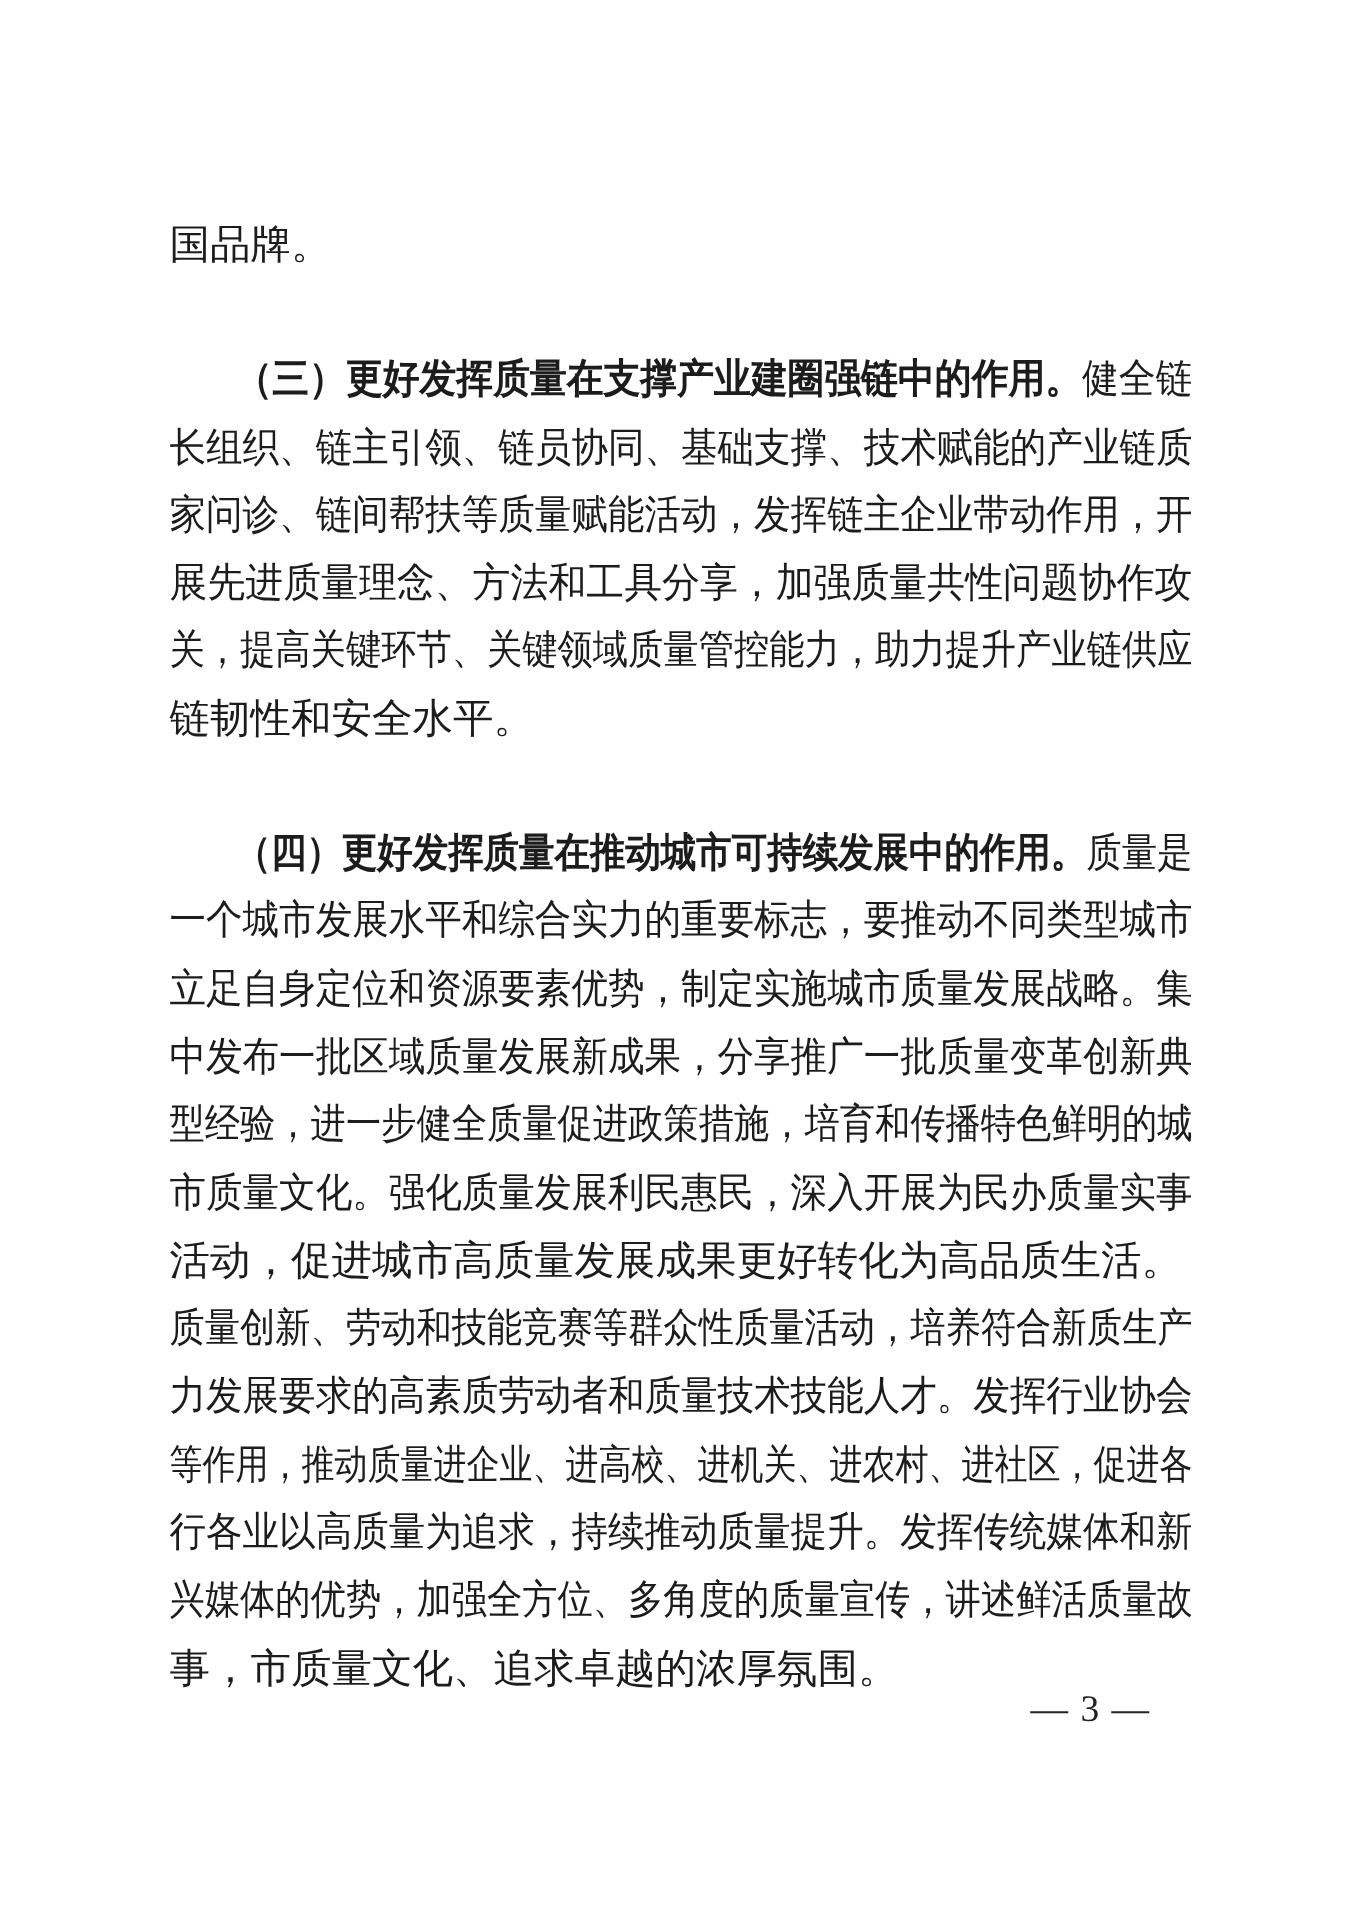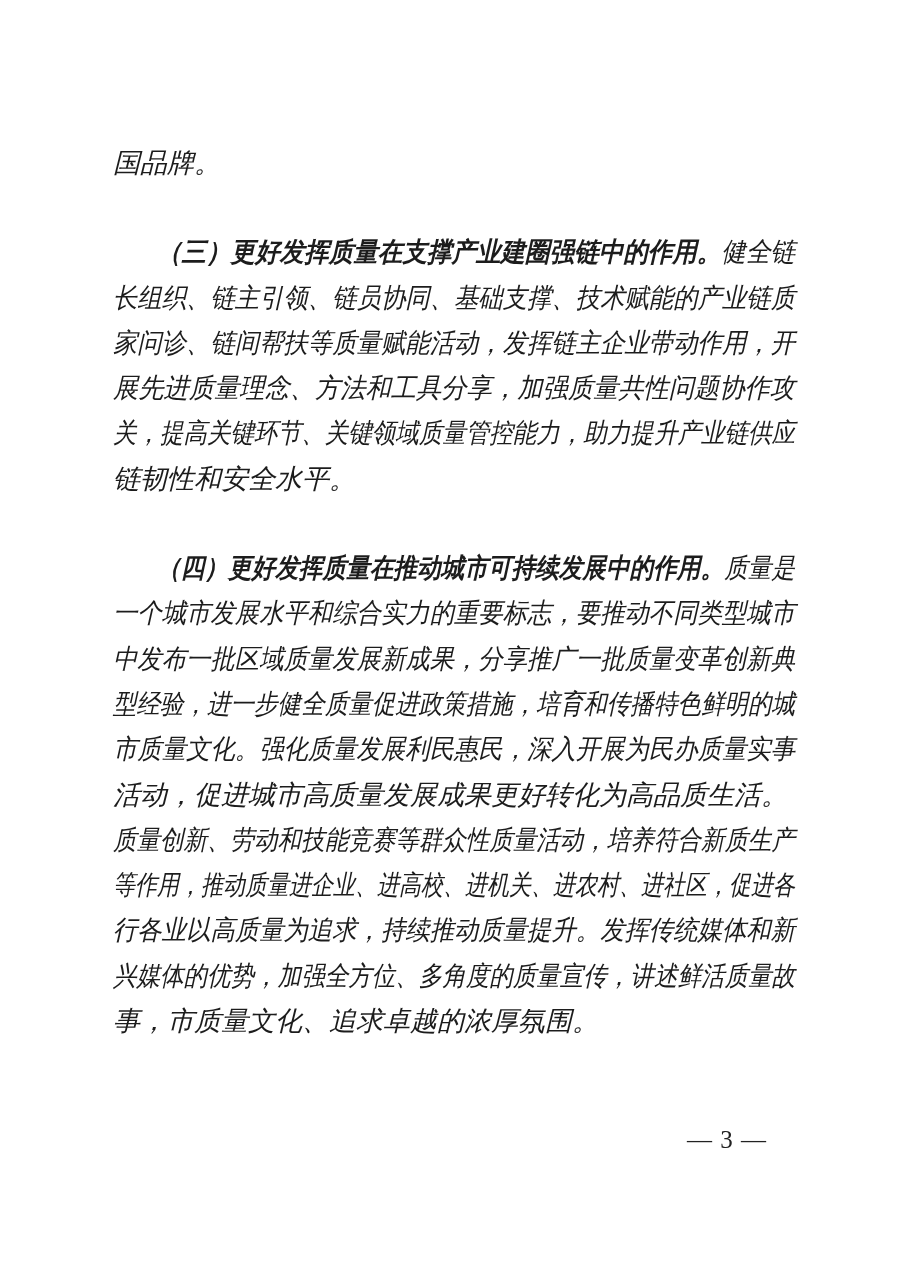--- a/index.html
+++ b/index.html
@@ -14,21 +14,20 @@
     background: #ffffff;
     overflow: hidden;
     color: #1c1c1c;
     font-family: "Liberation Serif", "DejaVu Serif", serif;
   }
   .text-block {
     position: absolute;
     left: 113px;
     top: 141px;
     width: 682px;
-    font-style: italic;
   }
   .line {
     height: 45.3px;
     line-height: 45.3px;
     font-size: 27px;
     white-space: nowrap;
     overflow: visible;
   }
   .line.indent {
     padding-left: 44px;
@@ -66,26 +65,28 @@
 
     <div class="line indent full"><span class="content" style="transform: scaleX(0.9088);"><span class="head">（三）更好发挥质量在支撑产业建圈强链中的作用。</span><span class="bodytext">健全链</span></span></div>
     <div class="line full"><span class="content" style="transform: scaleX(0.9021);"><span class="head"></span><span class="bodytext">长组织、链主引领、链员协同、基础支撑、技术赋能的产业链质</span></span></div>
     <div class="line full"><span class="content" style="transform: scaleX(0.9021);"><span class="head"></span><span class="bodytext">家问诊、链间帮扶等质量赋能活动，发挥链主企业带动作用，开</span></span></div>
     <div class="line full"><span class="content" style="transform: scaleX(0.9355);"><span class="head"></span><span class="bodytext">展先进质量理念、方法和工具分享，加强质量共性问题协作攻</span></span></div>
     <div class="line full"><span class="content" style="transform: scaleX(0.871);"><span class="head"></span><span class="bodytext">关，提高关键环节、关键领域质量管控能力，助力提升产业链供应</span></span></div>
     <div class="line"><span class="content"><span class="head"></span><span class="bodytext">链韧性和安全水平。</span></span></div>
 
     <div class="line indent full"><span class="content" style="transform: scaleX(0.8752);"><span class="head">（四）更好发挥质量在推动城市可持续发展中的作用。</span><span class="bodytext">质量是</span></span></div>
     <div class="line full"><span class="content" style="transform: scaleX(0.9021);"><span class="head"></span><span class="bodytext">一个城市发展水平和综合实力的重要标志，要推动不同类型城市</span></span></div>
+    <div class="line full"><span class="content" style="transform: scaleX(0.9021);"><span class="head"></span><span class="bodytext">立足自身定位和资源要素优势，制定实施城市质量发展战略。集</span></span></div>
     <div class="line full"><span class="content" style="transform: scaleX(0.9021);"><span class="head"></span><span class="bodytext">中发布一批区域质量发展新成果，分享推广一批质量变革创新典</span></span></div>
     <div class="line full"><span class="content" style="transform: scaleX(0.871);"><span class="head"></span><span class="bodytext">型经验，进一步健全质量促进政策措施，培育和传播特色鲜明的城</span></span></div>
     <div class="line full"><span class="content" style="transform: scaleX(0.9021);"><span class="head"></span><span class="bodytext">市质量文化。强化质量发展利民惠民，深入开展为民办质量实事</span></span></div>
     <div class="line"><span class="content"><span class="head"></span><span class="bodytext">活动，促进城市高质量发展成果更好转化为高品质生活。</span></span></div>
 
     <div class="line full"><span class="content" style="transform: scaleX(0.871);"><span class="head"></span><span class="bodytext">质量创新、劳动和技能竞赛等群众性质量活动，培养符合新质生产</span></span></div>
+    <div class="line full"><span class="content" style="transform: scaleX(0.9021);"><span class="head"></span><span class="bodytext">力发展要求的高素质劳动者和质量技术技能人才。发挥行业协会</span></span></div>
     <div class="line full"><span class="content" style="transform: scaleX(0.8148);"><span class="head"></span><span class="bodytext">等作用，推动质量进企业、进高校、进机关、进农村、进社区，促进各</span></span></div>
     <div class="line full"><span class="content" style="transform: scaleX(0.9021);"><span class="head"></span><span class="bodytext">行各业以高质量为追求，持续推动质量提升。发挥传统媒体和新</span></span></div>
     <div class="line full"><span class="content" style="transform: scaleX(0.871);"><span class="head"></span><span class="bodytext">兴媒体的优势，加强全方位、多角度的质量宣传，讲述鲜活质量故</span></span></div>
     <div class="line"><span class="content"><span class="head"></span><span class="bodytext">事，市质量文化、追求卓越的浓厚氛围。</span></span></div>
 
   </div>
 
   <div class="page-number">— 3 —</div>
 </div>
 

